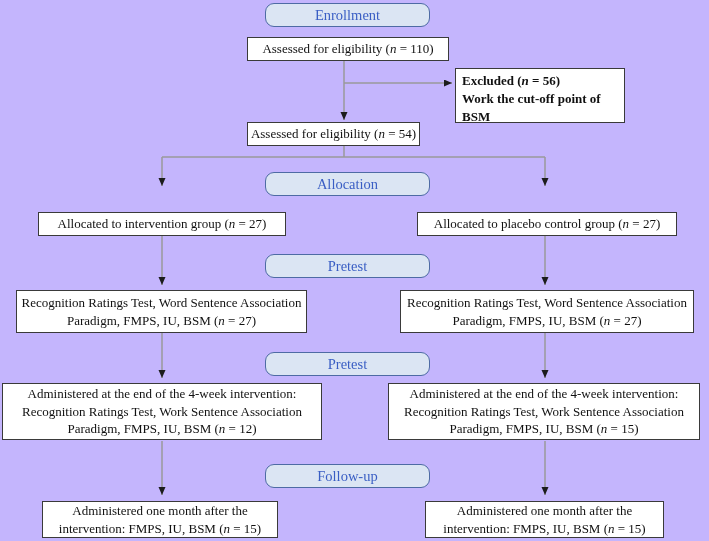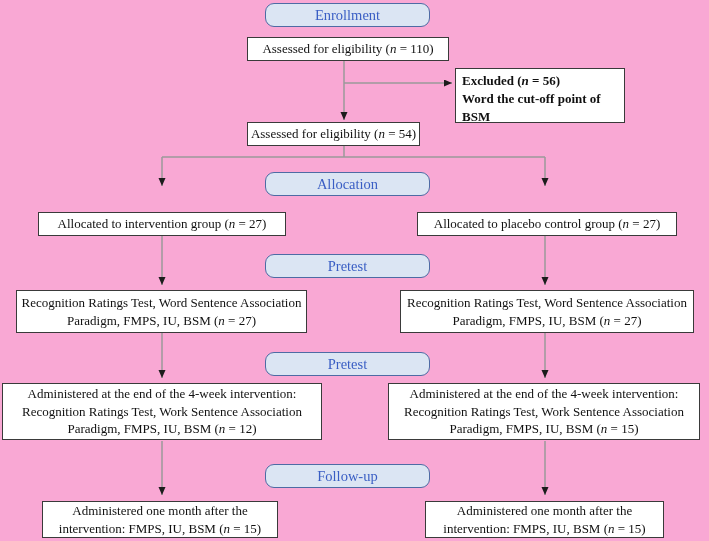--- a/index.html
+++ b/index.html
@@ -4,21 +4,21 @@
 <style>
   html, body {
     margin: 0;
     padding: 0;
     background: #ffffff;
   }
   #canvas {
     position: relative;
     width: 709px;
     height: 541px;
-    background: #f9a8d4;
+    background: #c4b5fd;
     font-family: "Liberation Serif", "DejaVu Serif", serif;
     color: #111111;
     overflow: hidden;
   }
   #connectors {
     position: absolute;
     left: 0; top: 0;
     width: 709px; height: 541px;
   }
   .cline {
@@ -105,21 +105,21 @@
     <span>Follow-up</span>
   </div>
 
   <div class="box nowrap" style="left:247px; top:37px; width:202px; height:24px;">
     <span><span>Assessed for eligibility (</span><i>n</i><span> = 110)</span></span>
   </div>
 
   <div class="box left-align" style="left:455px; top:68px; width:170px; height:55px;font-weight:bold;">
     <span>
       <span><span>Excluded (</span><i>n</i><span> = 56)</span></span>
-      <span style="display:block;">Word the cut-off point of BSM</span>
+      <span style="display:block;">Work the cut-off point of BSM</span>
     </span>
   </div>
 
   <div class="box nowrap" style="left:247px; top:122px; width:173px; height:24px;">
     <span><span>Assessed for eligibility (</span><i>n</i><span> = 54)</span></span>
   </div>
 
   <div class="box nowrap" style="left:38px; top:212px; width:248px; height:24px;">
     <span><span>Allocated to intervention group (</span><i>n</i><span> = 27)</span></span>
   </div>

